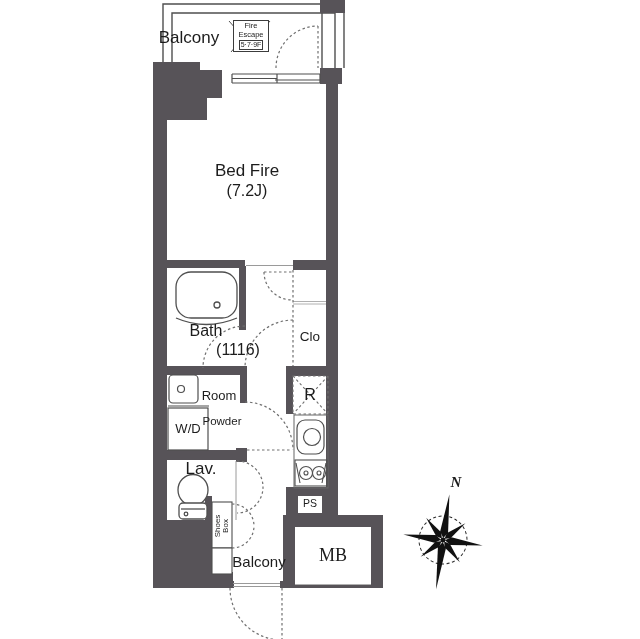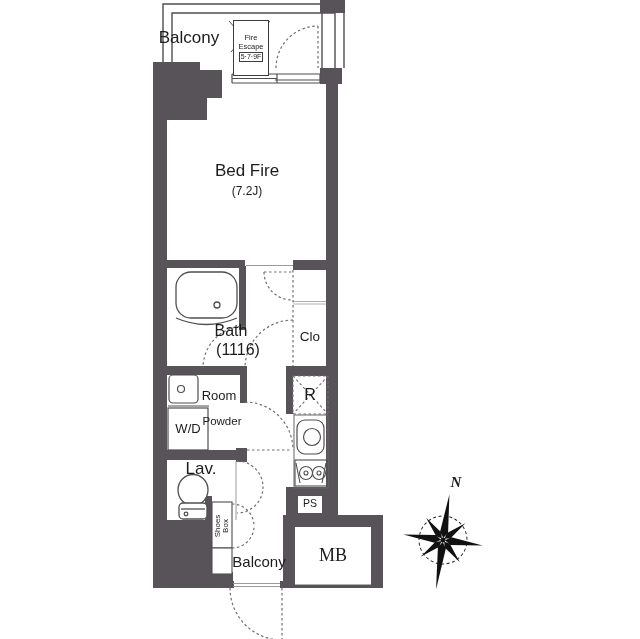--- a/index.html
+++ b/index.html
@@ -10,21 +10,21 @@
   #plan-svg{position:absolute;left:0;top:0;}
   .lbl{
     position:absolute;transform:translate(-50%,-50%);
     color:#1c1c1c;white-space:nowrap;line-height:1.05;text-align:center;
   }
   .lbl-v{transform:translate(-50%,-50%) rotate(-90deg);}
   .fe-box{
     position:absolute;left:233px;top:20px;width:34px;
     border:1px solid #3c3c3c;background:#fff;
     font-size:7.5px;line-height:8.5px;text-align:center;color:#1c1c1c;
-    padding:13px 0;transform:none;
+    padding:1px 0;transform:none;
   }
   .fe-floor{
     display:inline-block;border:1px solid #3c3c3c;
     font-size:7px;line-height:8px;padding:0 1px;margin-top:1px;
   }
   .fe-box span{display:block;}
   .fe-box .fe-floor{display:inline-block;}
 </style>
 </head>
 <body>
@@ -195,23 +195,23 @@
 
 <div class="lbl" style="left:189px;top:38px;font-size:17px;">Balcony</div>
 
 <div class="fe-box">
   <span>Fire</span>
   <span>Escape</span>
   <span class="fe-floor">5·7·9F</span>
 </div>
 
 <div class="lbl" style="left:247px;top:171px;font-size:17px;">Bed Fire</div>
-<div class="lbl" style="left:247px;top:191px;font-size:12px;">(7.2J)</div>
-
-<div class="lbl" style="left:206px;top:331px;font-size:16px;margin-left:25px;">Bath</div>
+<div class="lbl" style="left:247px;top:191px;font-size:16px;">(7.2J)</div>
+
+<div class="lbl" style="left:206px;top:331px;font-size:16px;">Bath</div>
 <div class="lbl" style="left:206px;top:350px;font-size:16px;margin-left:32px;">(1116)</div>
 
 <div class="lbl" style="left:310px;top:337px;font-size:13.5px;">Clo</div>
 
 <div class="lbl" style="left:222px;top:421px;font-size:11.5px;">Powder</div>
 <div class="lbl" style="left:219px;top:396px;font-size:13px;">Room</div>
 
 <div class="lbl" style="left:188px;top:429px;font-size:13px;">W/D</div>
 
 <div class="lbl" style="left:310px;top:395px;font-size:16px;">R</div>

